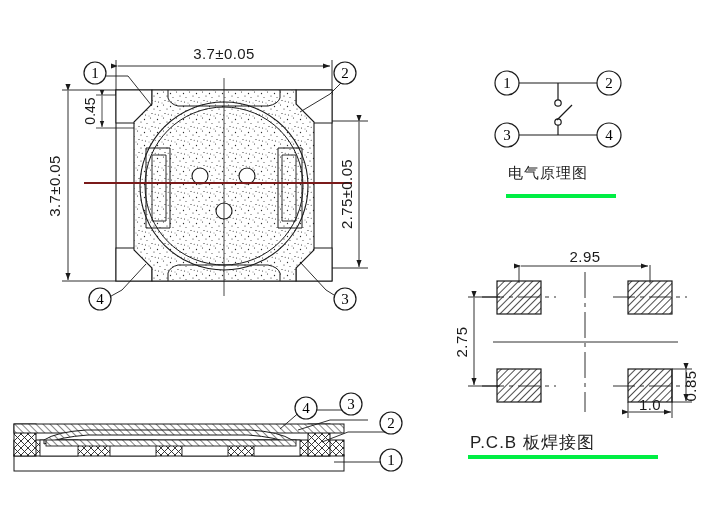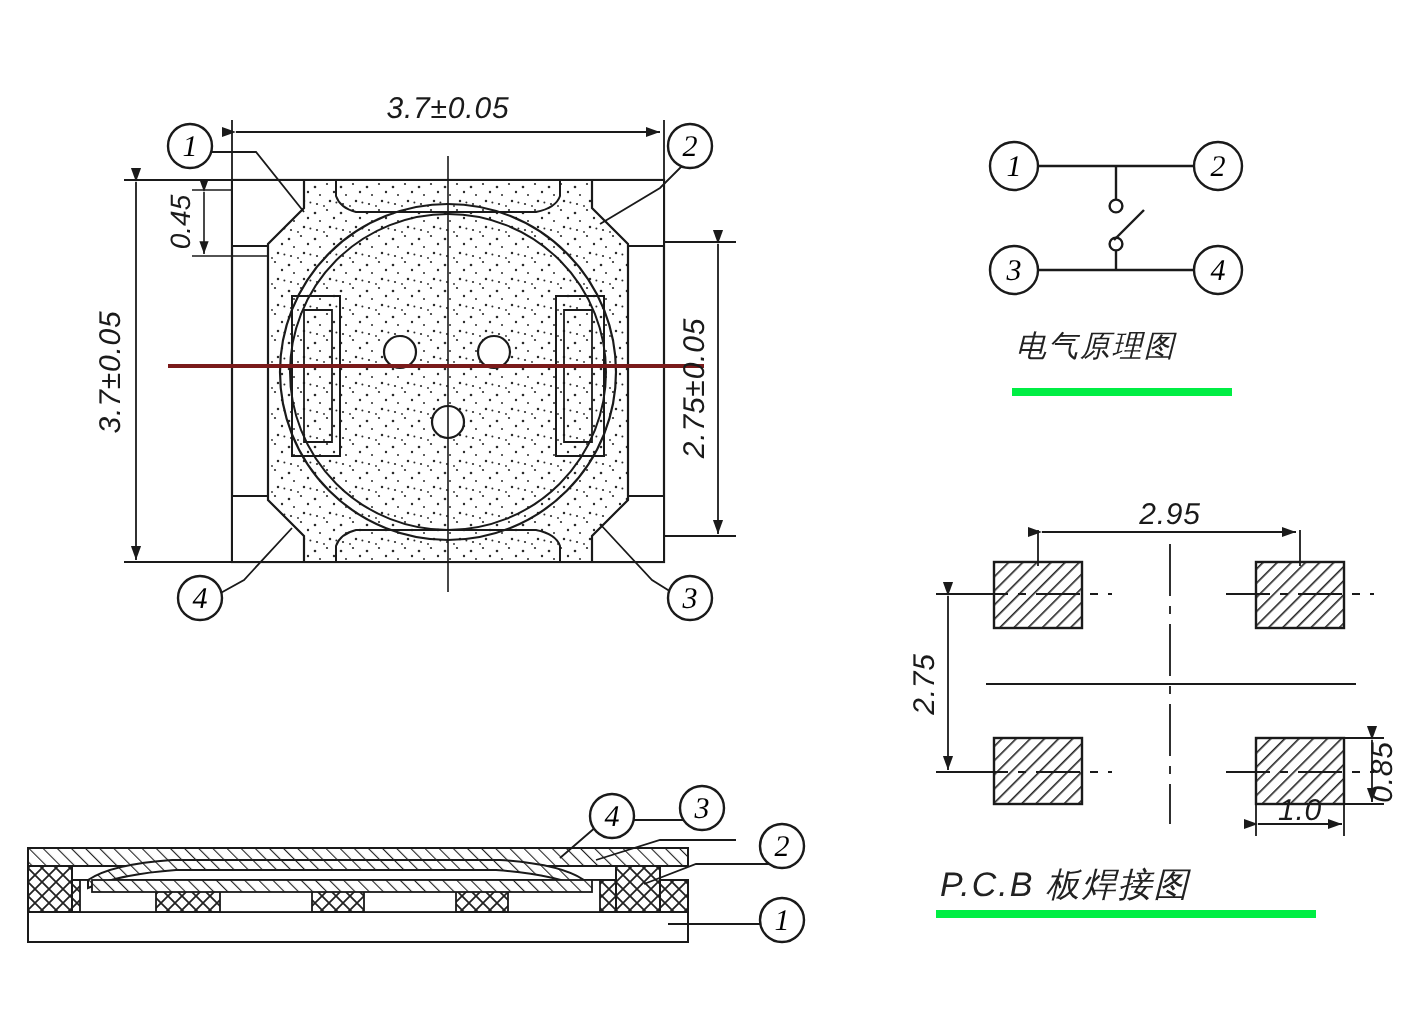--- a/index.html
+++ b/index.html
@@ -12,21 +12,20 @@
     height: 509px;
     position: relative;
     overflow: hidden;
     font-family: "Liberation Sans", sans-serif;
   }
   #root {
     position: absolute;
     left: 0; top: 0;
     width: 706px;
     height: 509px;
-    font-style: italic;
   }
   svg.sheet {
     position: absolute;
     left: 0; top: 0;
     width: 706px;
     height: 509px;
     display: block;
   }
   .dimtext {
     font-family: "Liberation Sans", sans-serif;

